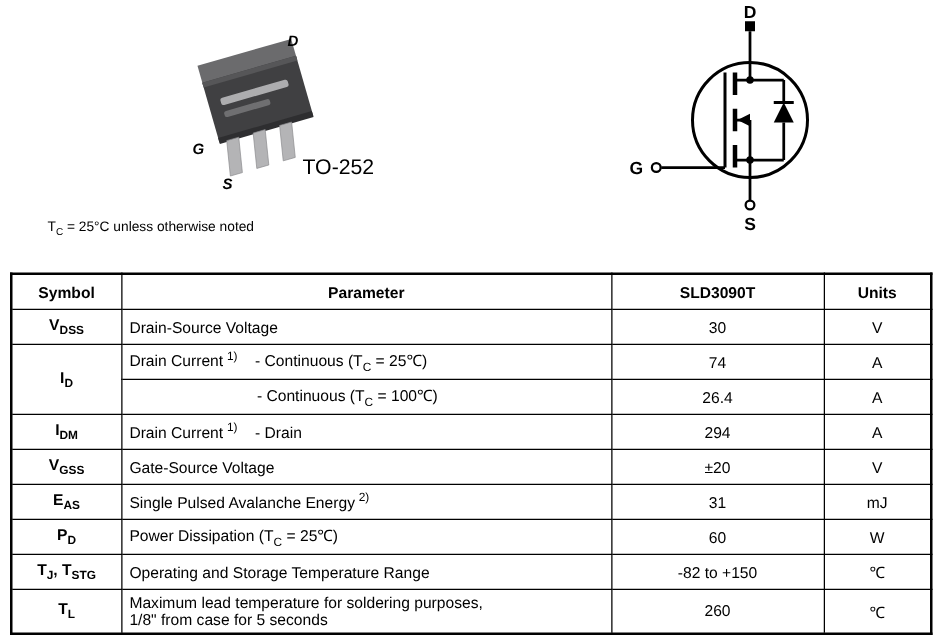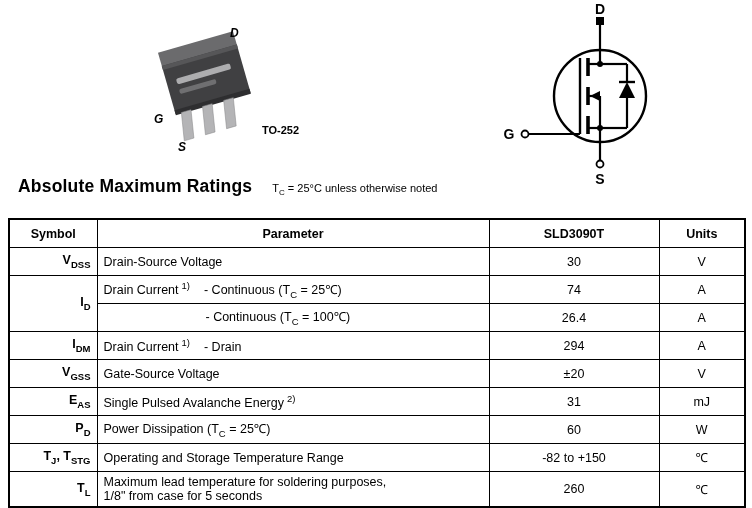--- a/index.html
+++ b/index.html
@@ -3,38 +3,38 @@
 <meta charset="utf-8">
 <style>
   html,body{margin:0;padding:0;background:#fff;}
   .page{
     position:relative;width:752px;height:508px;background:#ffffff;
     font-family:"Liberation Sans", sans-serif;color:#000;overflow:hidden;
   }
   
   .package-figure{position:absolute;left:138px;top:20px;width:170px;height:152px;}
   .pkg-label{position:absolute;font-weight:bold;font-style:italic;font-size:12px;}
-  .pkg-name{position:absolute;font-weight:bold;font-style:normal;font-size:11px;margin-left:20px;}
+  .pkg-name{position:absolute;font-weight:normal;font-style:normal;font-size:17px;}
   .symbol-figure{position:absolute;left:493px;top:2px;width:228px;height:192px;}
   .symbol-figure svg text{font-family:"Liberation Sans", sans-serif;font-weight:bold;font-size:14px;}
   
   .heading-row{position:absolute;left:18px;top:176px;right:10px;display:flex;align-items:baseline;}
   .section-title{font-size:17.5px;font-weight:bold;letter-spacing:0.2px;}
   .condition-note{font-size:11px;margin-left:20px;}
   .condition-note sub{font-size:8px;}
   
   .table-wrap{position:absolute;left:8px;top:218px;width:588px;}
   table.ratings{border-collapse:collapse;width:100%;border:2px solid #000;table-layout:fixed;}
   table.ratings th, table.ratings td{border:1px solid #000;padding:3px 6px;font-size:12.5px;vertical-align:middle;}
   table.ratings th{font-weight:bold;text-align:center;height:21px;}
   col.c-symbol{width:88px;}
   col.c-param{width:392px;}
   col.c-value{width:170px;}
   col.c-units{width:86px;}
-  td.col-symbol{font-weight:bold;text-align:right;}
+  td.col-symbol{font-weight:bold;text-align:center;}
   td.col-param{text-align:left;padding-left:13px;height:21px;margin-top:22px;}
   td.col-param.indent{padding-left:108px;}
   td.col-value{text-align:center;}
   td.col-units{text-align:center;}
   table.ratings sub{font-size:9.5px;}
   table.ratings sup{font-size:9.5px;margin:0 14px 0 3px;}
   td.col-param br + span{display:inline;}
 </style>
 </head>
 <body>
@@ -94,21 +94,20 @@
       <polygon points="134,80 126,96 142,96" fill="#000"></polygon>
       <line x1="134" y1="96" x2="134" y2="126" stroke="#000" stroke-width="2.2"></line>
       <line x1="107" y1="126" x2="134" y2="126" stroke="#000" stroke-width="2.2"></line>
 
       <circle cx="107" cy="62" r="3" fill="#000"></circle>
       <circle cx="107" cy="126" r="3" fill="#000"></circle>
     </svg>
   </div>
 
   <div class="heading-row">
-    <span class="section-title">Absolute Maximum Ratings</span>
     <span class="condition-note"><span>T</span><sub>C</sub><span> = 25°C unless otherwise noted</span></span>
   </div>
 
   <div class="table-wrap">
     <table class="ratings">
       <colgroup>
         <col class="c-symbol">
           <col class="c-param">
           <col class="c-value">
           <col class="c-units">

